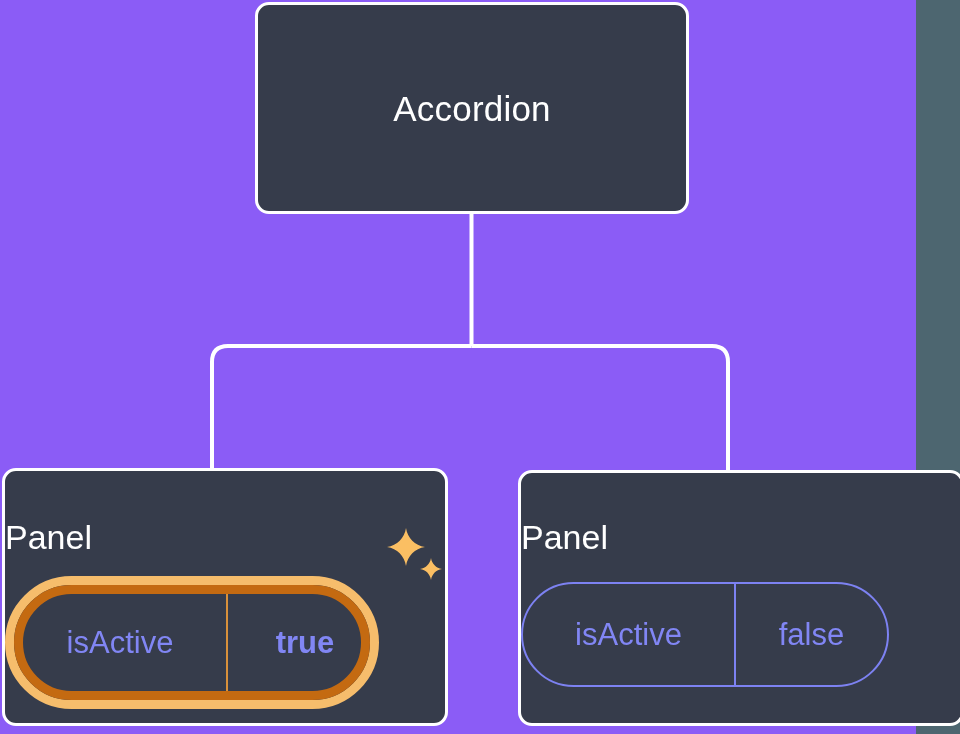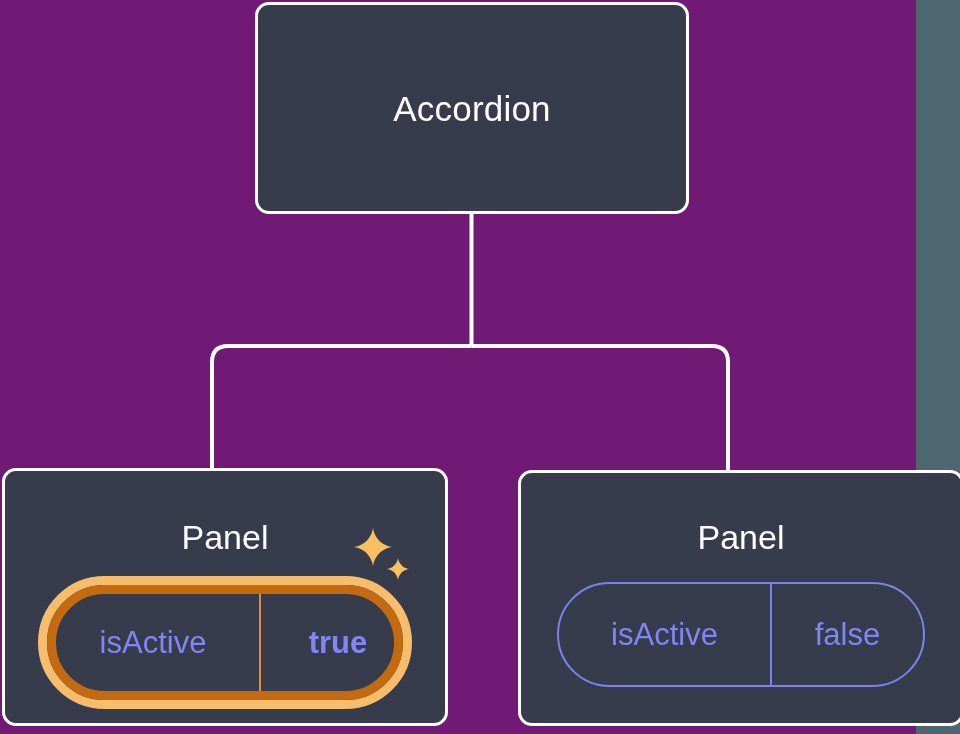--- a/index.html
+++ b/index.html
@@ -12,21 +12,21 @@
     height: 734px;
     overflow: hidden;
     font-family: "Liberation Sans", sans-serif;
     position: relative;
   }
   #stage {
     position: absolute;
     inset: 0;
     width: 916px;
     height: 734px;
-    background: #701a75;
+    background: #8b5cf6;
   }
 
   
   #connectors {
     position: absolute;
     left: 0;
     top: 0;
     width: 960px;
     height: 734px;
     pointer-events: none;
@@ -53,21 +53,20 @@
   .root-label {
     color: #ffffff;
     font-size: 35px;
     letter-spacing: .2px;
     line-height: 1;
   }
 
   .panel {
     display: flex;
     flex-direction: column;
-    align-items: center;
   }
   #node-panel-left {
     left: 2px;
     top: 468px;
     width: 446px;
     height: 258px;
   }
   #node-panel-right {
     left: 518px;
     top: 470px;

